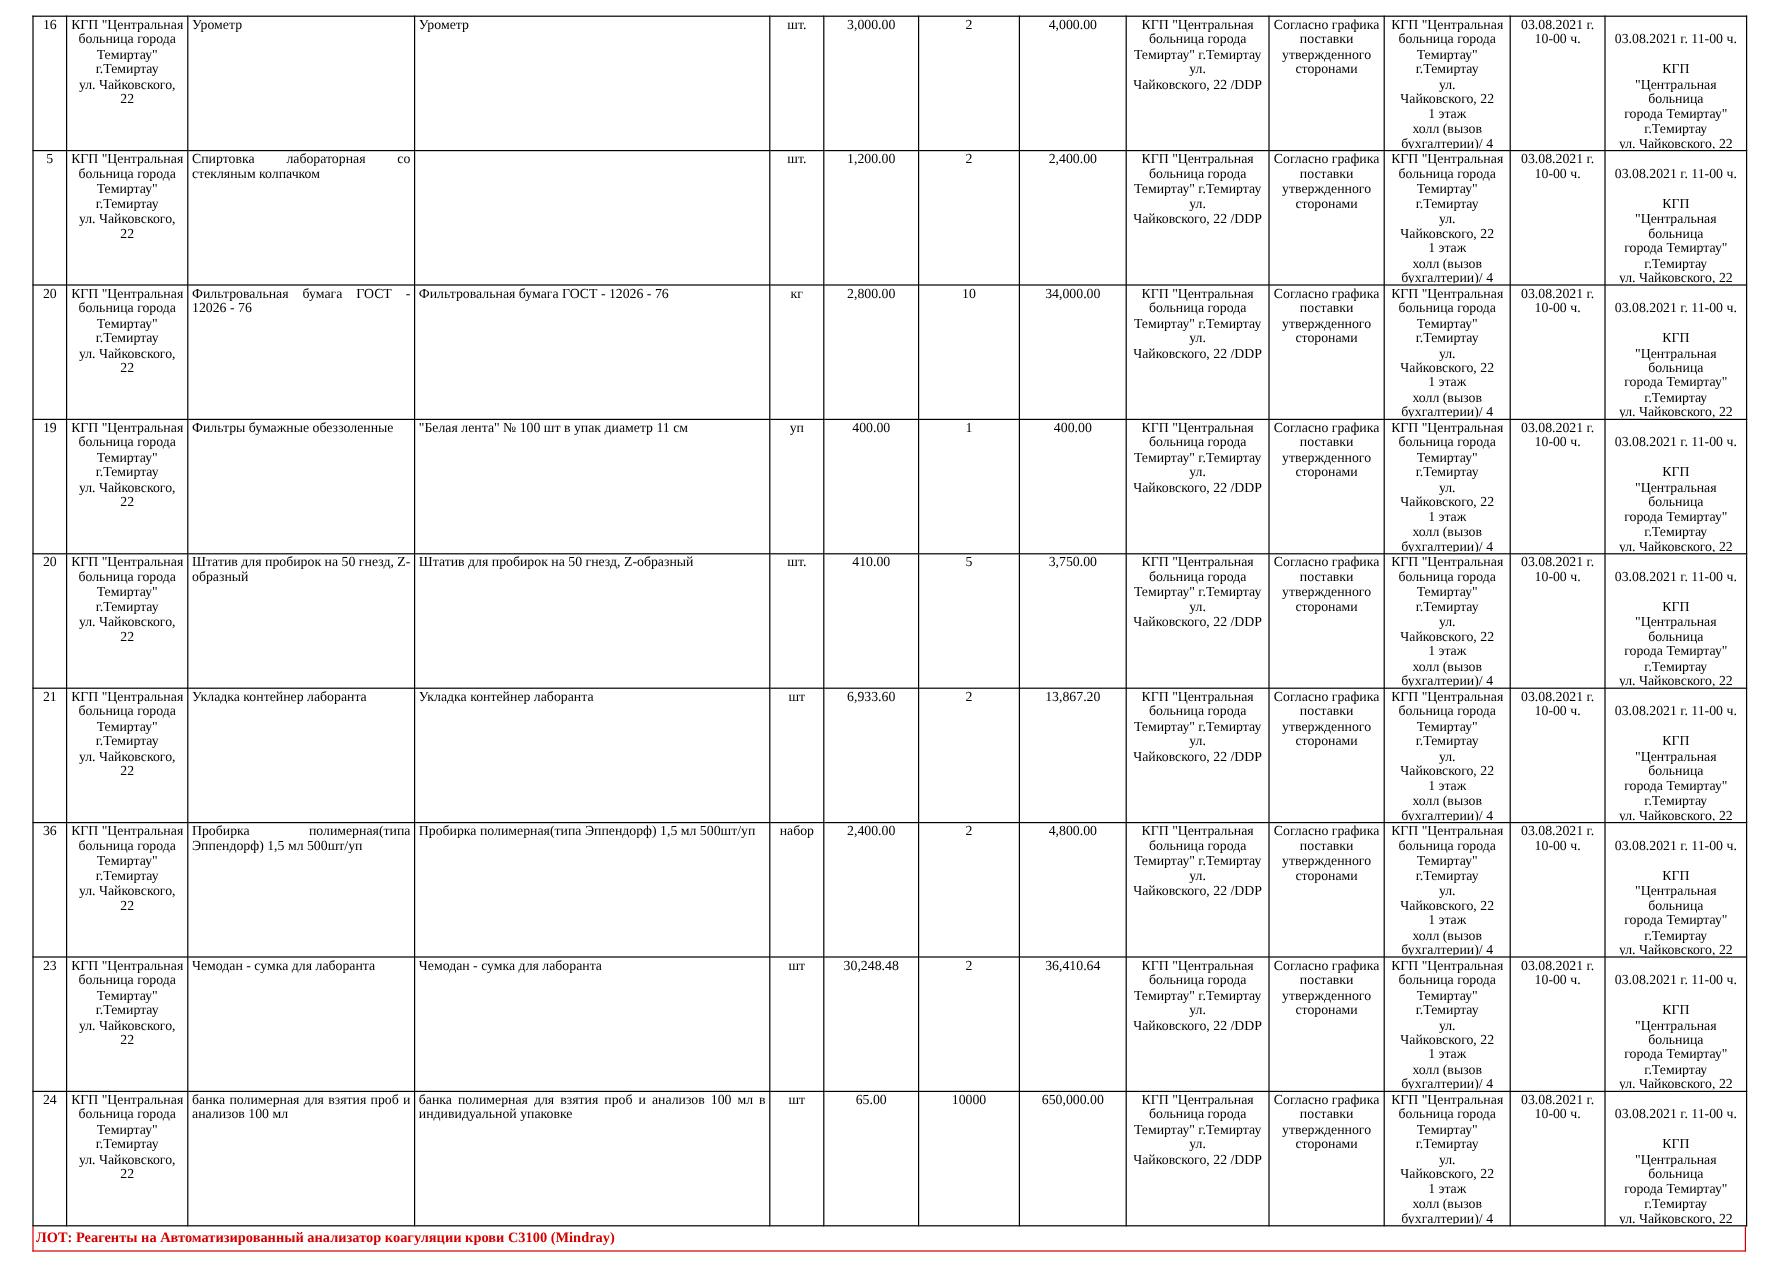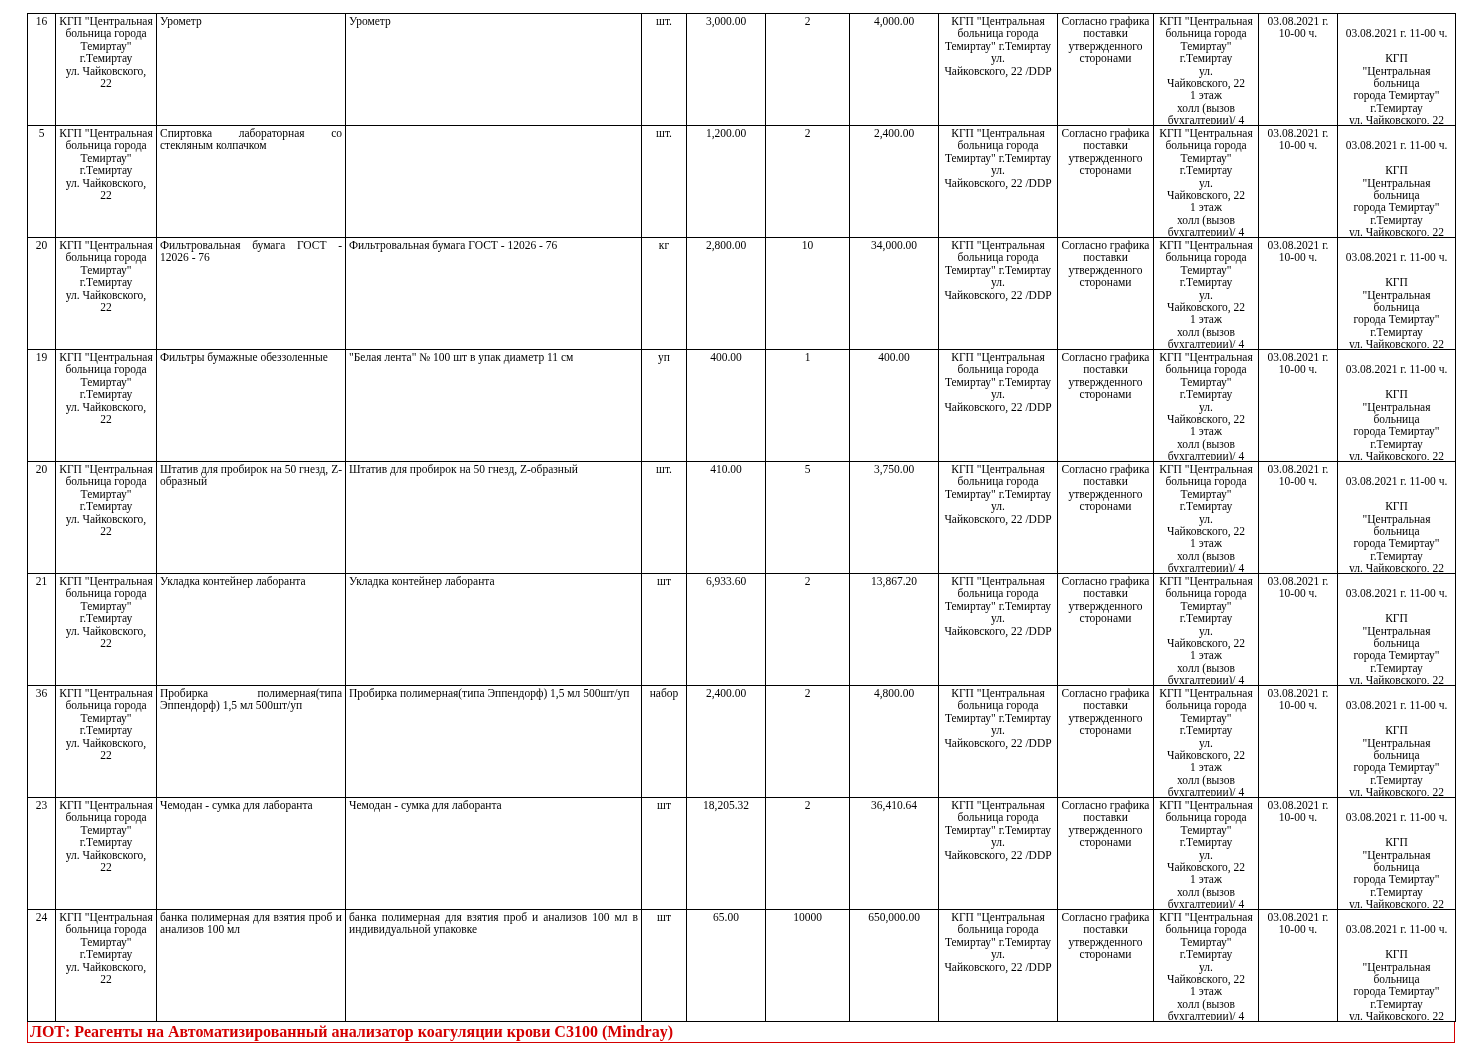--- a/index.html
+++ b/index.html
@@ -23,21 +23,21 @@
   }
   .pre  { white-space:pre-line; }
   .ctr  { text-align:center; }
   .just { text-align:justify; text-align-last:left; }
   .bold { font-weight:normal; }
   .lot-strip {
     margin-left:27px; width:1428px; box-sizing:border-box;
     border:1px solid #d40000; border-top:none;
     height:21px; line-height:19px; overflow:hidden;
   }
-  .lot-strip span { color:#d40000; font-weight:bold; font-size:16px; padding-left:2px; }
+  .lot-strip span { color:#d40000; font-weight:bold; font-size:12px; padding-left:2px; }
 </style>
 </head>
 <body>
 
 <div class="page">
 
   <table class="doc">
     <colgroup>
       <col style="width:28px">
         <col style="width:101px">
@@ -558,21 +558,21 @@
     <td>
             <div class="cell just">Чемодан - сумка для лаборанта</div>
           </td>
     <td>
             <div class="cell just">Чемодан - сумка для лаборанта</div>
           </td>
     <td>
             <div class="cell ctr">шт</div>
           </td>
     <td>
-            <div class="cell ctr">18,205.32</div>
+            <div class="cell ctr">30,248.48</div>
           </td>
     <td>
             <div class="cell ctr">2</div>
           </td>
     <td>
             <div class="cell ctr">36,410.64</div>
           </td>
     <td>
             <div class="cell ctr pre">КГП "Центральная
 больница города

